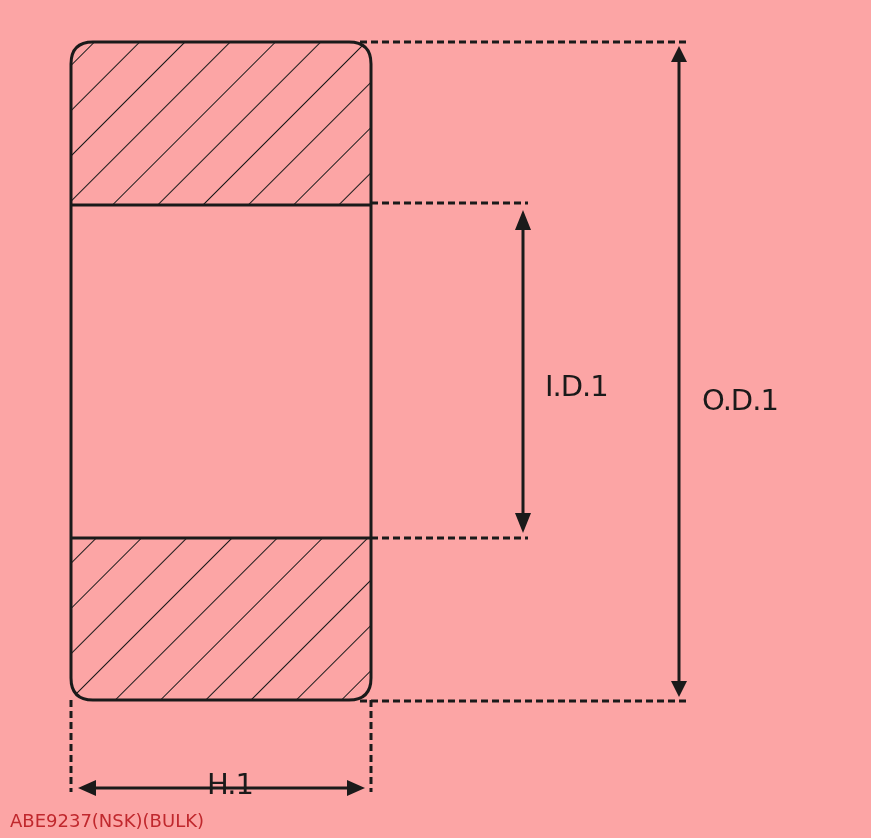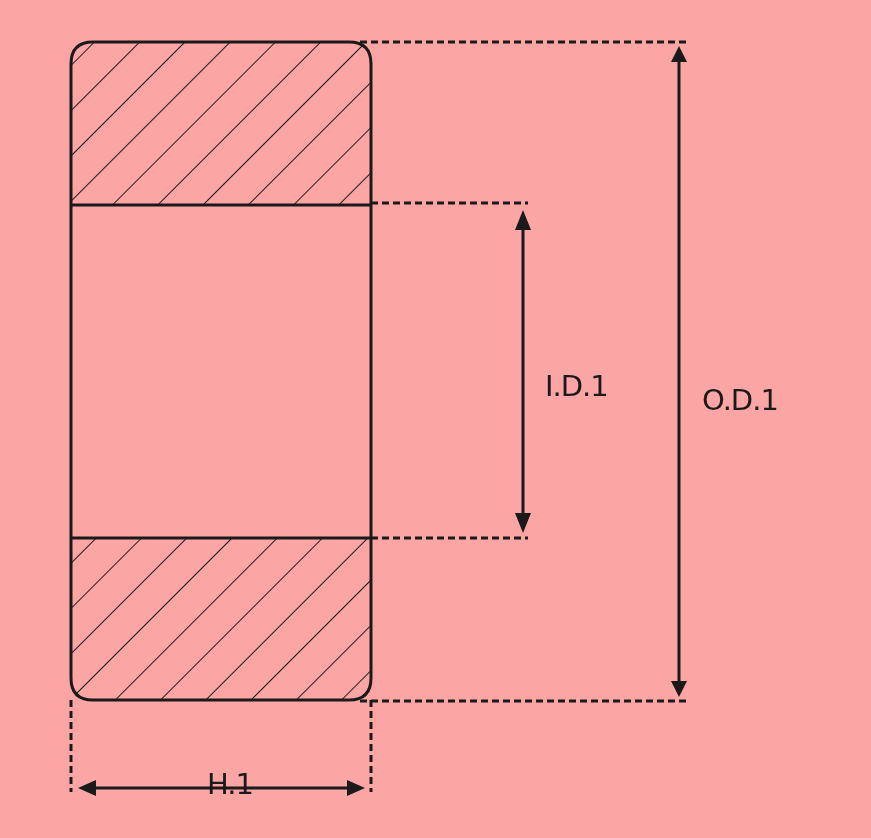--- a/index.html
+++ b/index.html
@@ -92,13 +92,14 @@
       <line x1="90" y1="788" x2="352" y2="788" stroke="#1a1a1a" stroke-width="3"></line>
       <polygon points="78,788 96,780 96,796" fill="#1a1a1a"></polygon>
       <polygon points="365,788 347,780 347,796" fill="#1a1a1a"></polygon>
     </g>
   </svg>
 
   <div id="label-id" class="dim-label">I.D.1</div>
   <div id="label-od" class="dim-label">O.D.1</div>
   <div id="label-h" class="dim-label">H.1</div>
 
+  <div id="part-code" style="color: rgb(192, 40, 45);">ABE9237(NSK)(BULK)</div>
 </div>
 
 </body></html>

